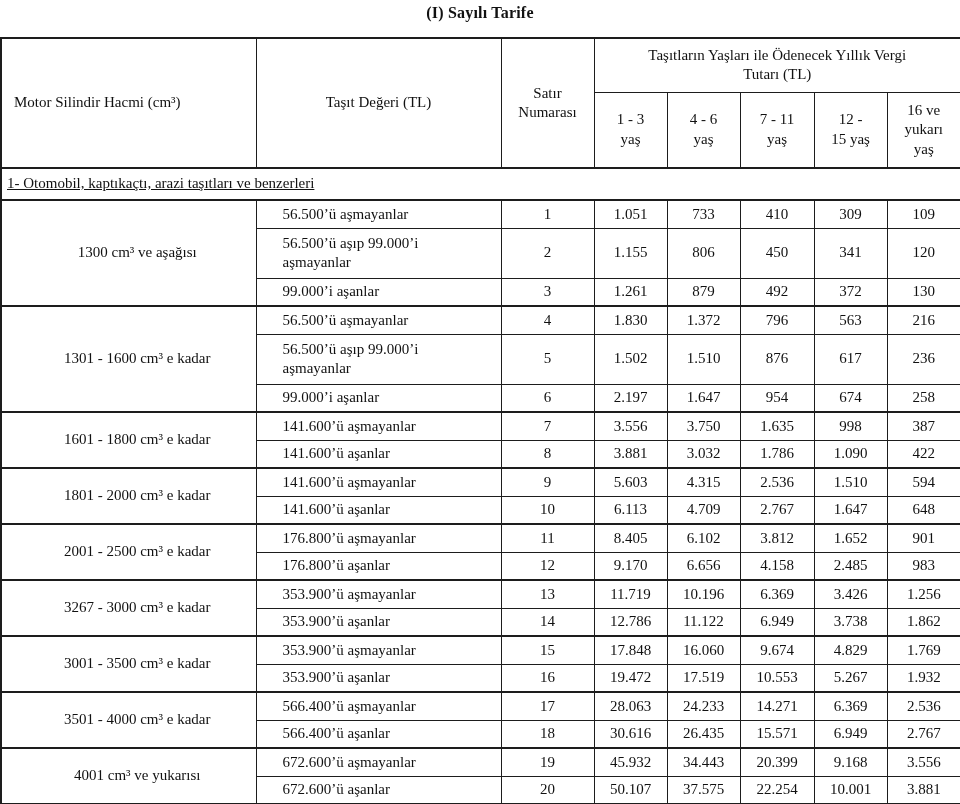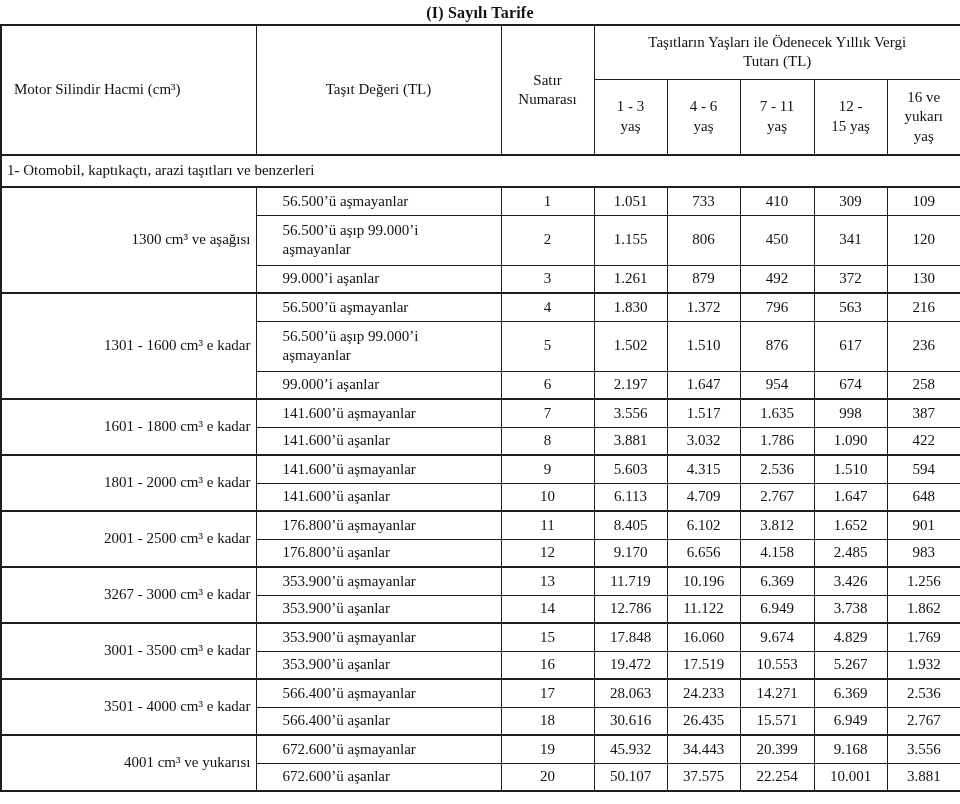--- a/index.html
+++ b/index.html
@@ -10,21 +10,21 @@
     font-family: "Liberation Serif", serif;
   }
   .page {
     width: 960px;
     margin: 0 auto;
   }
   .doc-title {
     font-size: 16px;
     font-weight: bold;
     text-align: center;
-    margin: 4px 0 2px 0;
+    margin: 4px 0 15px 0;
     letter-spacing: 0.2px;
   }
   table.tariff {
     width: 960px;
     border-collapse: collapse;
     table-layout: fixed;
     border: 2px solid #1d1d1d;
   }
   th, td {
     border: 1px solid #1d1d1d;
@@ -44,26 +44,27 @@
   thead th.engine-hdr {
     text-align: left;
     padding-left: 12px;
   }
   .pre { white-space: pre-line; }
   tr.section-row td {
     text-align: left;
     height: 26px;
     border-top: 2px solid #1d1d1d;
     border-bottom: 2px solid #1d1d1d;
+    text-decoration: underline;
   }
   tbody tr.single { height: 28px; }
   tbody tr.dbl { height: 50px; }
   tbody tr.group-start td { border-top: 2px solid #1d1d1d; }
   td.engine {
-    text-align: right;
+    text-align: center;
     padding-left: 22px;
     margin-left: 10px;
   }
   td.band {
     text-align: left;
     padding-left: 26px;
     white-space: pre-line;
   }
   td.rowno, td.num {
     text-align: center;
@@ -173,21 +174,21 @@
           <td class="num">1.647</td>
           <td class="num">954</td>
           <td class="num">674</td>
           <td class="num">258</td>
         </tr>
         <tr class="single group-start">
           <td class="engine" rowspan="2">1601 - 1800 cm³ e kadar</td>
           <td class="band">141.600’ü aşmayanlar</td>
           <td class="rowno">7</td>
           <td class="num">3.556</td>
-          <td class="num">1.517</td>
+          <td class="num">3.750</td>
           <td class="num">1.635</td>
           <td class="num">998</td>
           <td class="num">387</td>
         </tr>
         <tr class="single">
           <td class="band">141.600’ü aşanlar</td>
           <td class="rowno">8</td>
           <td class="num">3.881</td>
           <td class="num">3.032</td>
           <td class="num">1.786</td>

